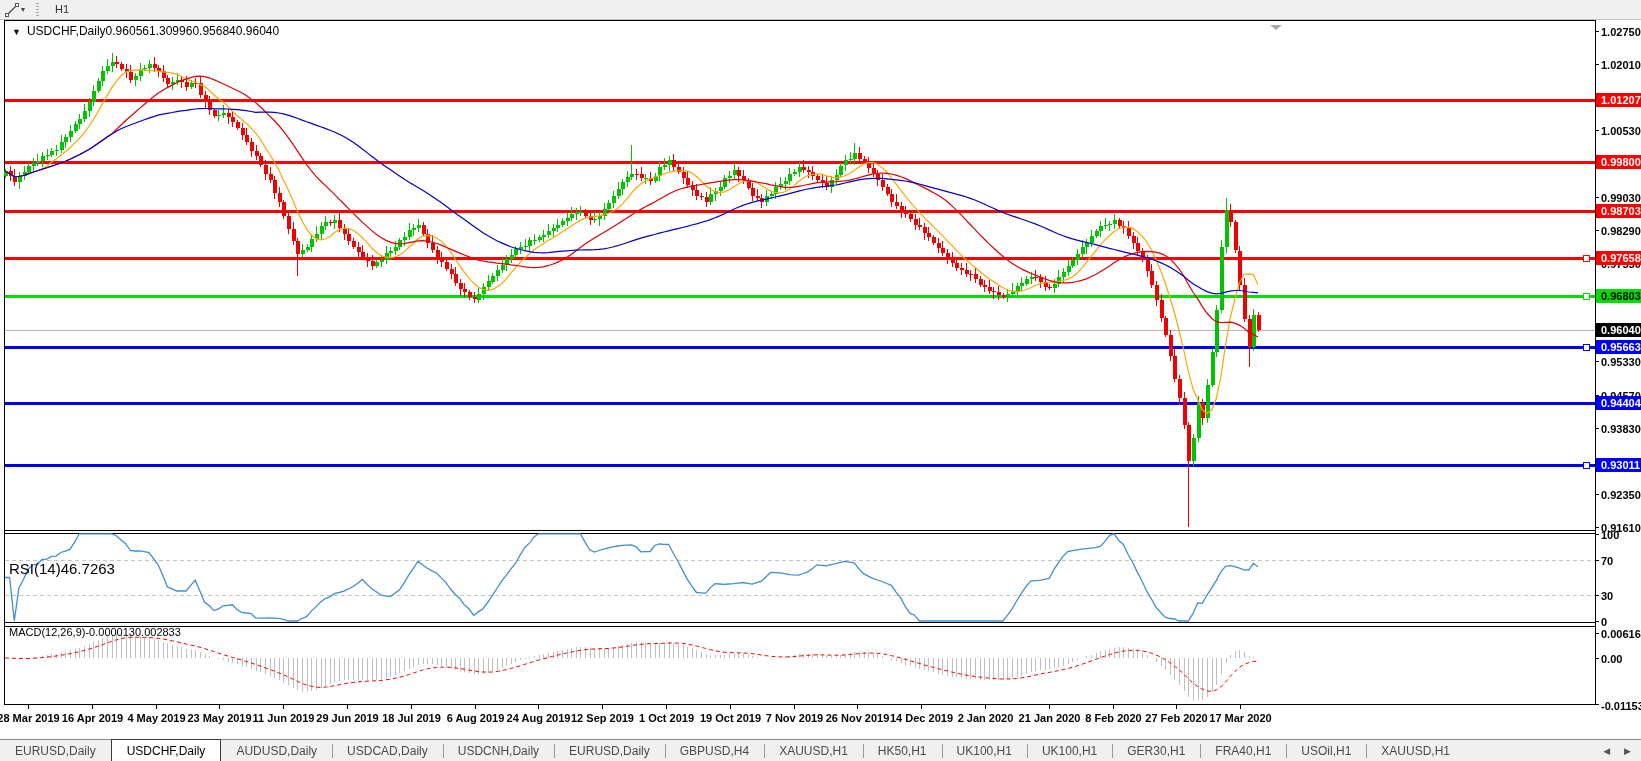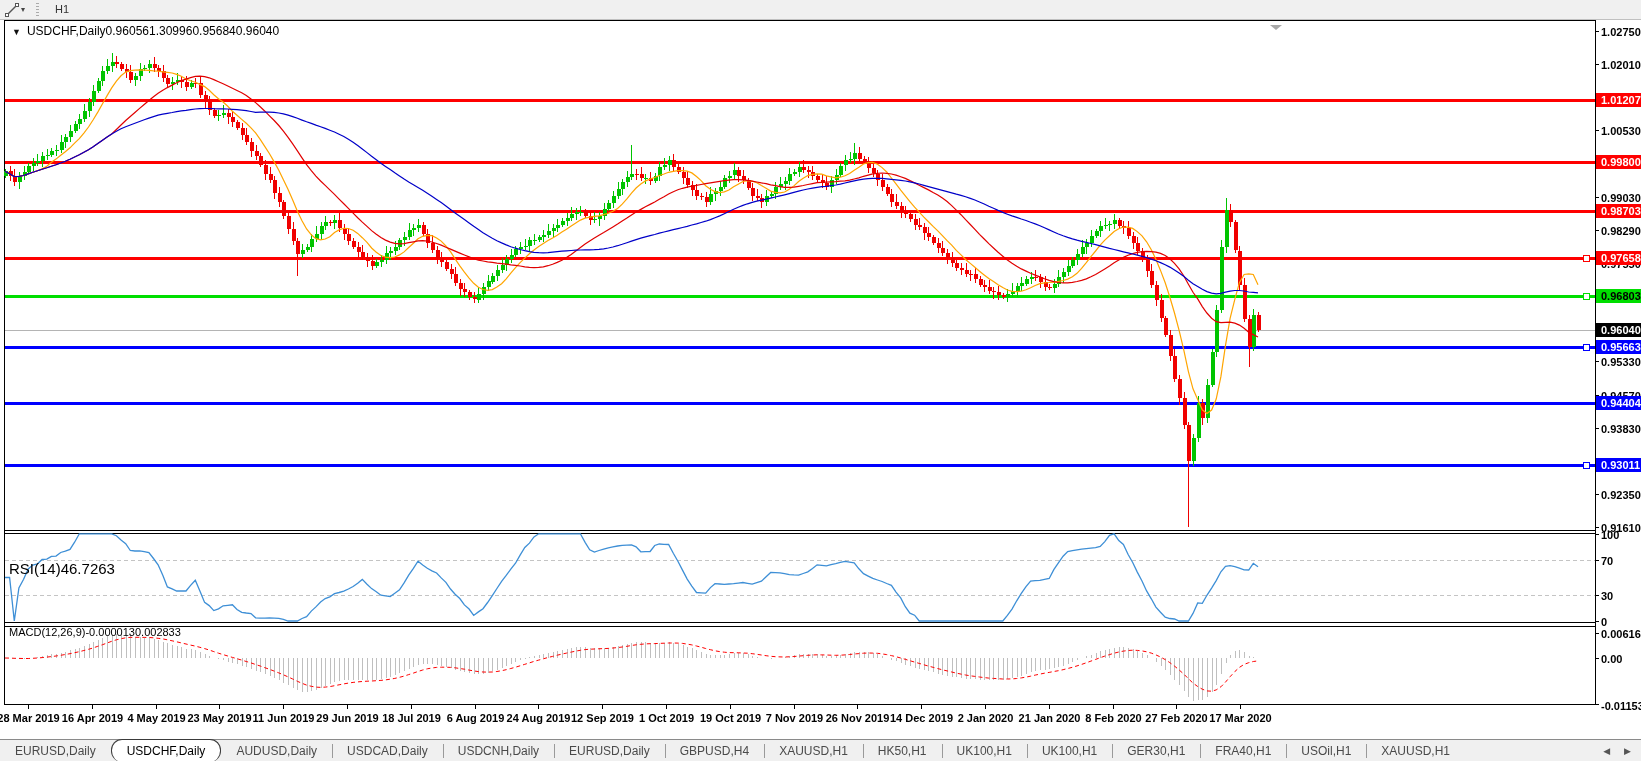--- a/index.html
+++ b/index.html
@@ -20,21 +20,21 @@
   .overlay-label{position:absolute;font-size:12px;color:#000;white-space:nowrap;}
   #main-title{left:12px;top:4px;}
   #main-title .tri{font-size:9px;color:#111;margin-right:6px;}
   #rsi-label{left:9px;top:540px;font-size:15px;}
   #macd-label{left:9px;top:606px;font-size:11px;}
   .sp{}
 
   
   #tabbar{position:absolute;left:0;top:739px;width:1641px;height:22px;background:#f0f0f0;
     border-top:1px solid #8a8a8a;display:flex;align-items:stretch;font-size:12px;}
-  .tab{display:flex;align-items:center;padding:0 15px;color:#4a4a4a;position:relative;border-radius:11px;}
+  .tab{display:flex;align-items:center;padding:0 15px;color:#4a4a4a;position:relative;}
   .tab:not(.active):not(:first-child)::before{content:"";position:absolute;left:0;top:4px;bottom:4px;
     width:1px;background:#9a9a9a;}
   .tab.active{background:#fff;border:1px solid #3a3a3a;border-bottom:none;margin-top:-1px;color:#000;}
   .tab.active::before{display:none;}
   .tab.active + .tab::before{display:none;}
   #tab-scrollers{margin-left:auto;display:flex;align-items:center;gap:14px;padding-right:10px;color:#555;font-size:9px;}
   svg text{font-family:"Liberation Sans",sans-serif;}
 </style>
 </head>
 <body>

